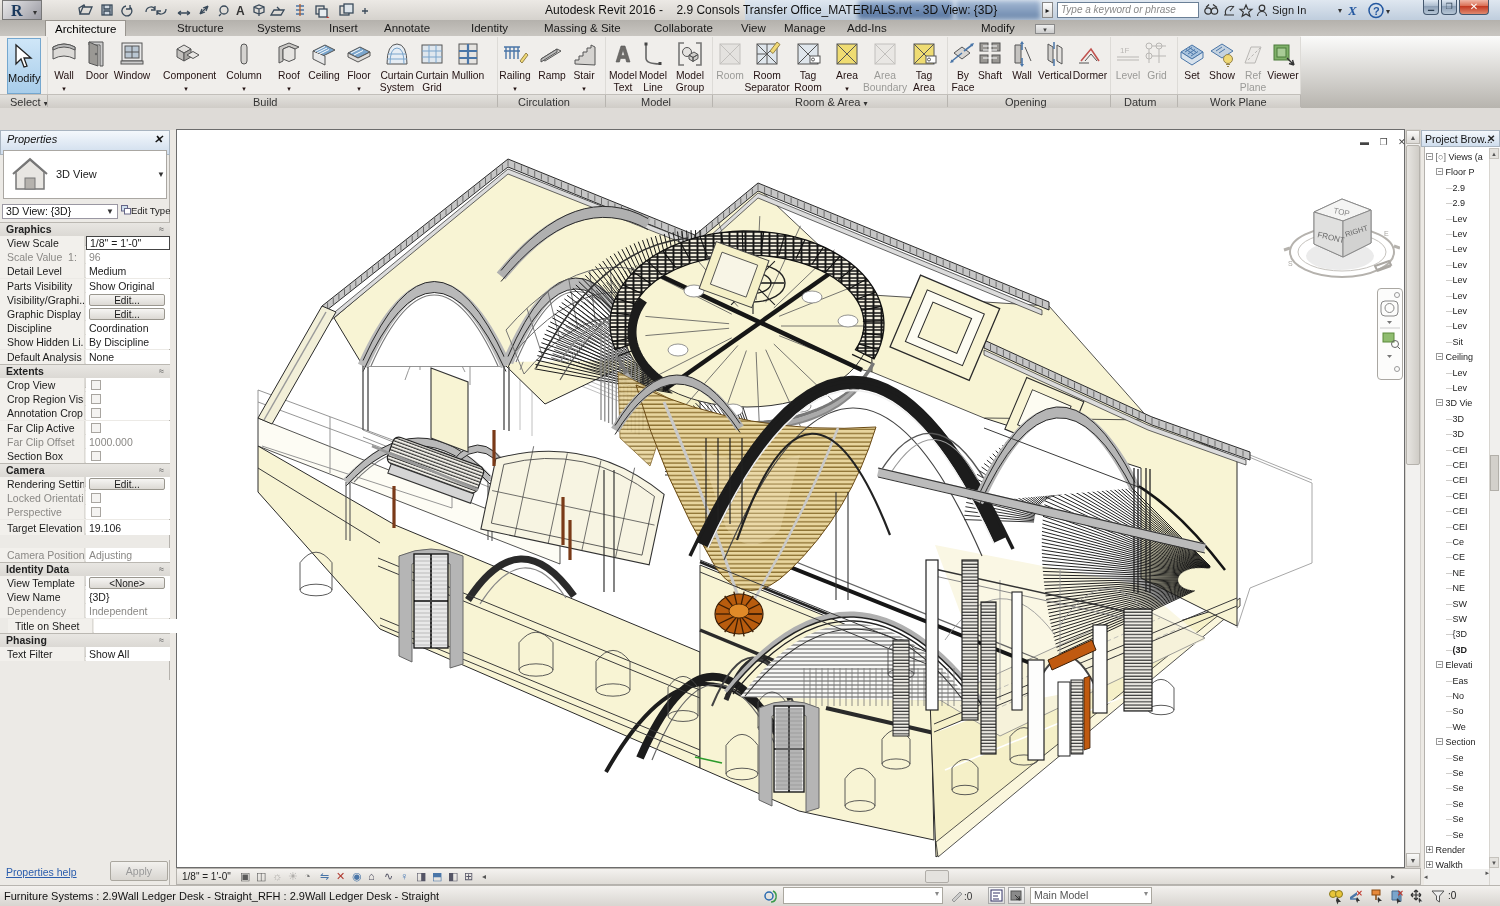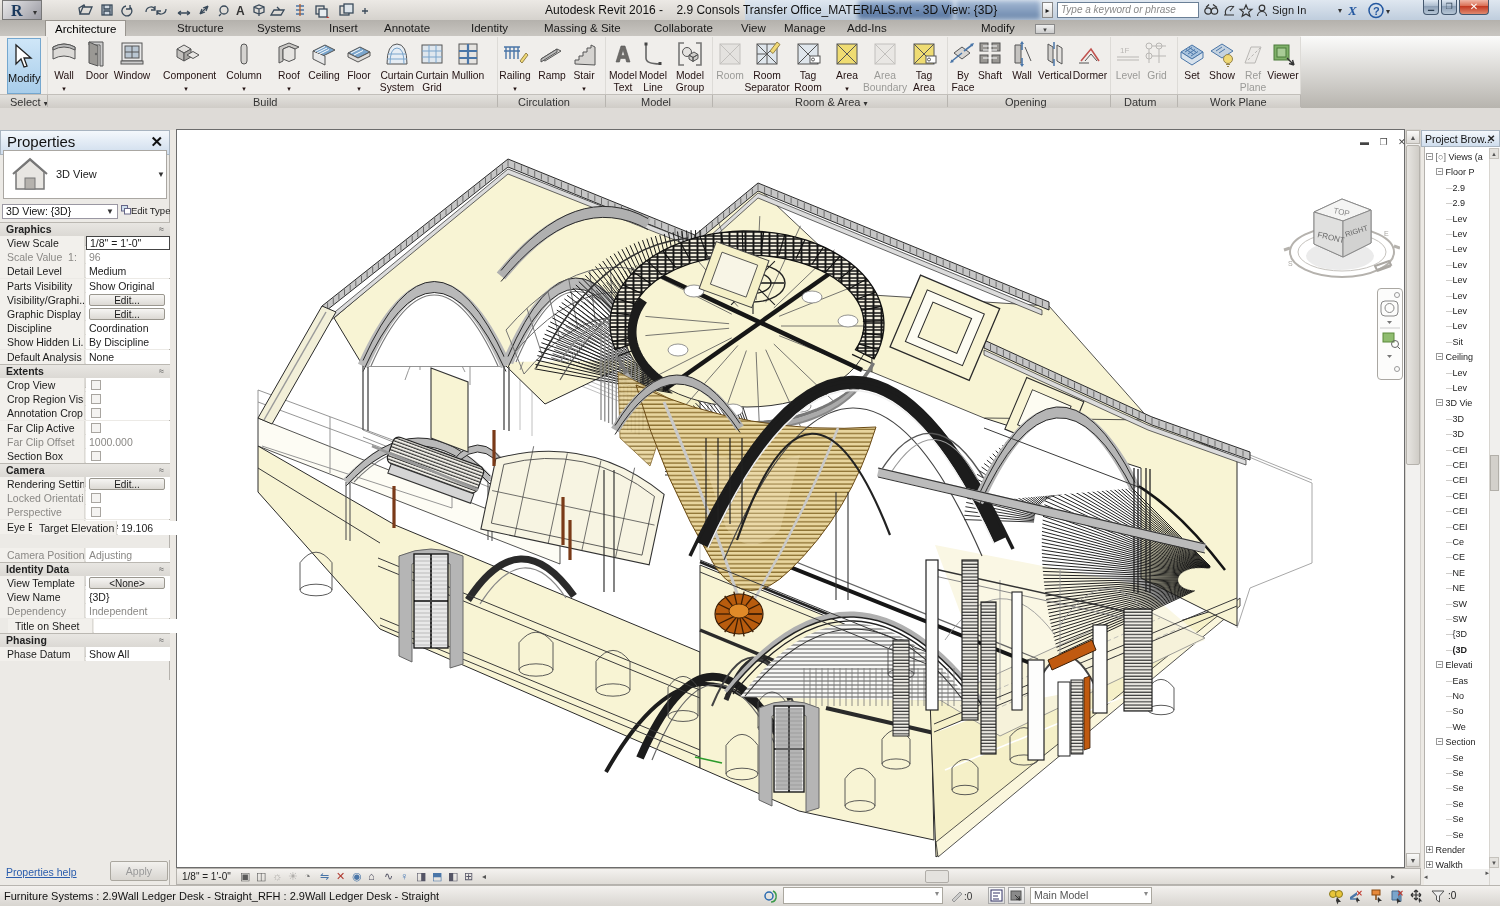--- a/index.html
+++ b/index.html
@@ -32,21 +32,21 @@
 .pname{position:absolute;top:96px;font-size:11px;color:#333;height:13px;line-height:13px;}
 
 #gapstrip{left:0;top:108px;width:1500px;height:22px;background:#dedbd7;}
 #canvas{left:176px;top:129px;width:1229px;height:739px;background:#fff;border:1px solid #6c6c6c;}
 #vscroll{left:1405px;top:129px;width:16px;height:739px;background:#f2f1ef;border:1px solid #d5d2cd;}
 #vthumb{left:1406px;top:145px;width:14px;height:320px;background:linear-gradient(90deg,#e7e5e1,#cfccc6);border:1px solid #b5b2ac;border-radius:2px;}
 #viewbar{left:176px;top:868px;width:1245px;height:17px;background:linear-gradient(#f4f2ef,#dedbd6);border:1px solid #b5b2ad;}
 #hthumb{left:925px;top:870px;width:24px;height:13px;background:#e4e2de;border:1px solid #b0ada8;border-radius:2px;}
 
 #props{left:0;top:130px;width:170px;height:755px;background:#eceae6;border-right:1px solid #b5b2ad;}
-#propstitle{left:0;top:130px;width:170px;height:25px;background:linear-gradient(#f4f8fc,#cfdded);border:1px solid #a8b4c0;font-size:15px;padding:2px 6px;color:#111;}
+#propstitle{left:0;top:130px;width:170px;height:25px;background:linear-gradient(#f4f8fc,#cfdded);border:1px solid #a8b4c0;font-size:11px;padding:2px 6px;color:#111;font-style:italic;}
 #typesel{left:3px;top:150px;width:164px;height:49px;background:#fff;border:1px solid #aaa7a2;}
 #typecombo{left:2px;top:204px;width:116px;height:15px;background:#fff;border:1px solid #9a97a2;font-size:10.5px;padding:0 3px;color:#111;}
 #edittype{left:121px;top:205px;width:49px;height:15px;font-size:9.5px;color:#222;white-space:nowrap;overflow:hidden;}
 .phead{position:absolute;left:0;width:170px;height:24px;background:linear-gradient(#e8e6e2,#d2cfca);border-top:1px solid #bbb8b2;border-bottom:1px solid #c5c2bc;font-weight:bold;font-size:10.5px;padding:0 6px;color:#222;line-height:12px;}
 .phead .ch{float:right;font-weight:normal;font-size:9px;color:#555;}
 .prow{position:absolute;left:0;width:170px;height:14px;border-bottom:1px solid #dcdad5;font-size:10.5px;line-height:13px;}
 .prow .lb{position:absolute;left:0;top:0;width:85px;height:14px;padding:1px 0 0 7px;background:#f2f0ec;border-right:1px solid #dcdad5;overflow:hidden;white-space:nowrap;}
 .prow .vl{position:absolute;left:86px;top:0;width:84px;height:14px;padding:1px 0 0 3px;background:#fff;overflow:hidden;white-space:nowrap;}
 .prow .gray,.gray{color:#8a8885;}
 .editbtn{display:inline-block;width:76px;height:12px;background:linear-gradient(#f6f5f3,#dcd9d4);border:1px solid #9a978f;border-radius:2px;text-align:center;font-size:10px;line-height:11px;margin-top:0px;}
@@ -1406,21 +1406,21 @@
     <div class="vl"><span class="cbox"></span></div>
   </div>
 <div class="prow" style="top:505.4px;">
     <div class="lb gray">Perspective</div>
     <div class="vl"><span class="cbox"></span></div>
   </div>
 <div class="prow" style="top:519.6px;">
     <div class="lb">Eye Elevation</div>
     <div class="vl"><span>163.041</span></div>
   </div>
-<div class="prow" style="top:521px;margin-left:32px;">
+<div class="prow" style="top:521px;">
     <div class="lb">Target Elevation</div>
     <div class="vl"><span>19.106</span></div>
   </div>
 <div class="prow" style="top:548.0000000000001px;">
     <div class="lb gray">Camera Position</div>
     <div class="vl"><span class="gray">Adjusting</span></div>
   </div>
 <div class="phead" style="top:562px;">Identity Data<span class="ch">≈</span></div>
 <div class="prow" style="top:576px;">
     <div class="lb">View Template</div>
@@ -1433,21 +1433,21 @@
 <div class="prow" style="top:604.4000000000001px;">
     <div class="lb gray">Dependency</div>
     <div class="vl"><span class="gray">Independent</span></div>
   </div>
 <div class="prow" style="top:618.6000000000001px;margin-left:8px;">
     <div class="lb">Title on Sheet</div>
     <div class="vl"><span></span></div>
   </div>
 <div class="phead" style="top:633px;">Phasing<span class="ch">≈</span></div>
 <div class="prow" style="top:647px;">
-    <div class="lb">Phase Datum</div>
+    <div class="lb">Text Filter</div>
     <div class="vl"><span>Show All</span></div>
   </div>
 <div class="prow" style="top:661.2px;margin-top:25px;">
     <div class="lb">Phase</div>
     <div class="vl"><span>New Construct...</span></div>
   </div>
 <div class="abs" style="left:0px;top:680px;width:170px;height:180px;background:#eceae6;"></div>
 <div class="abs" id="propshelp">Properties help</div>
 <div class="abs" id="applybtn">Apply</div>
 <div class="abs" id="browser"></div>

